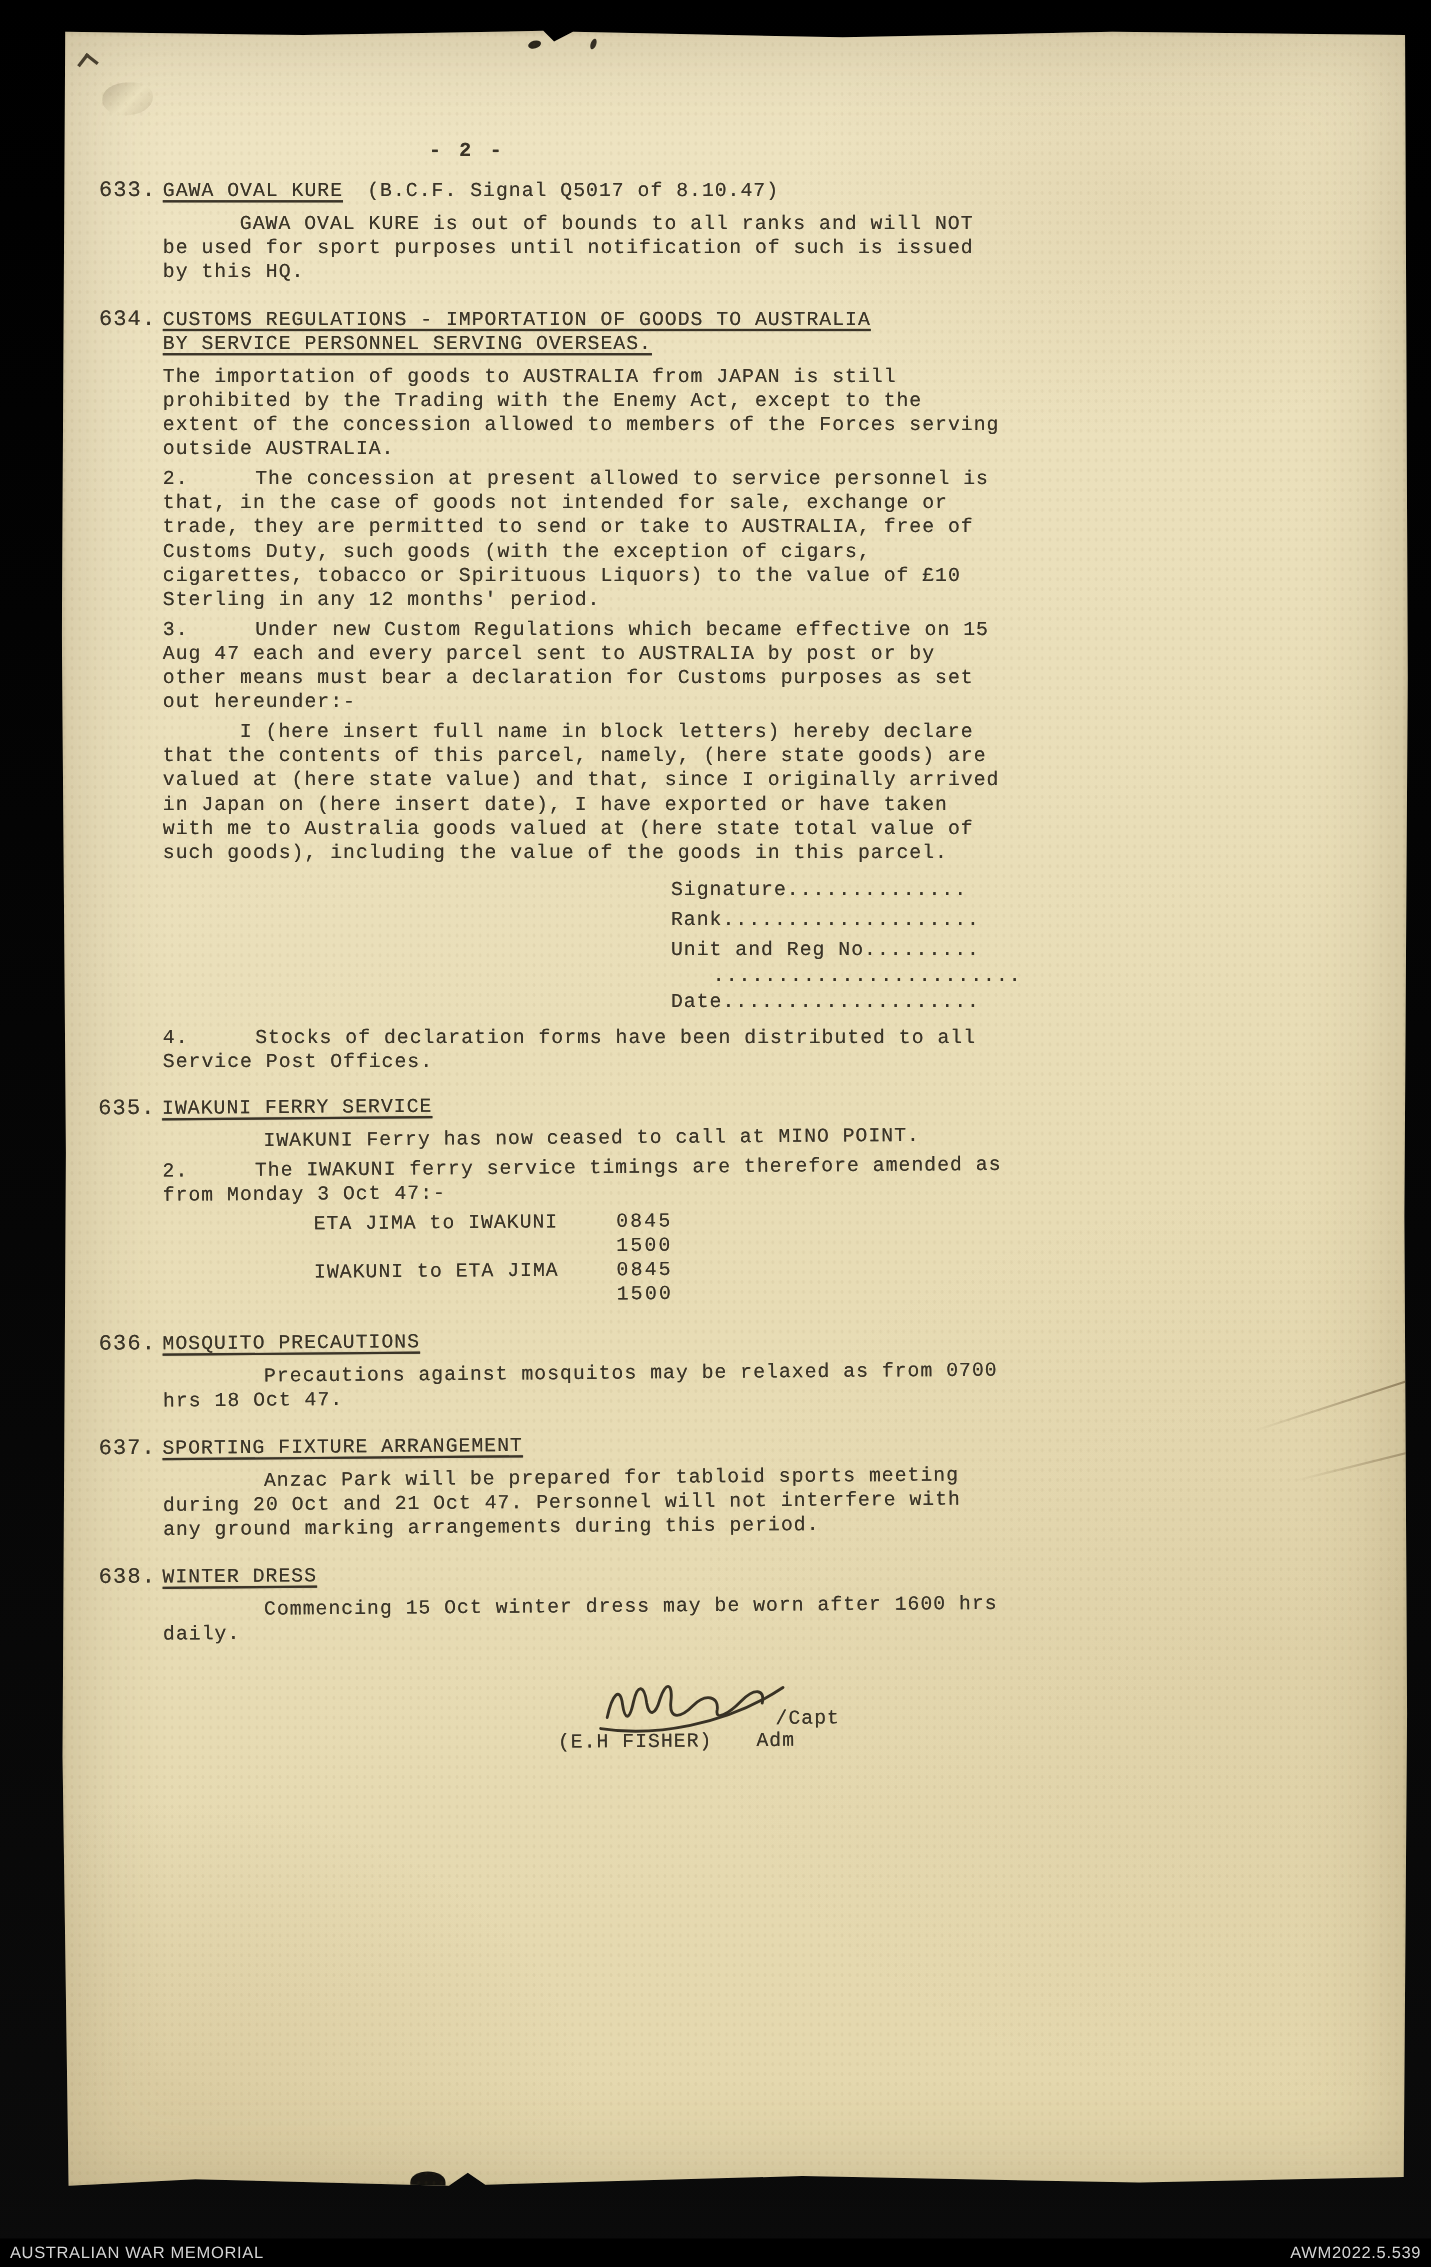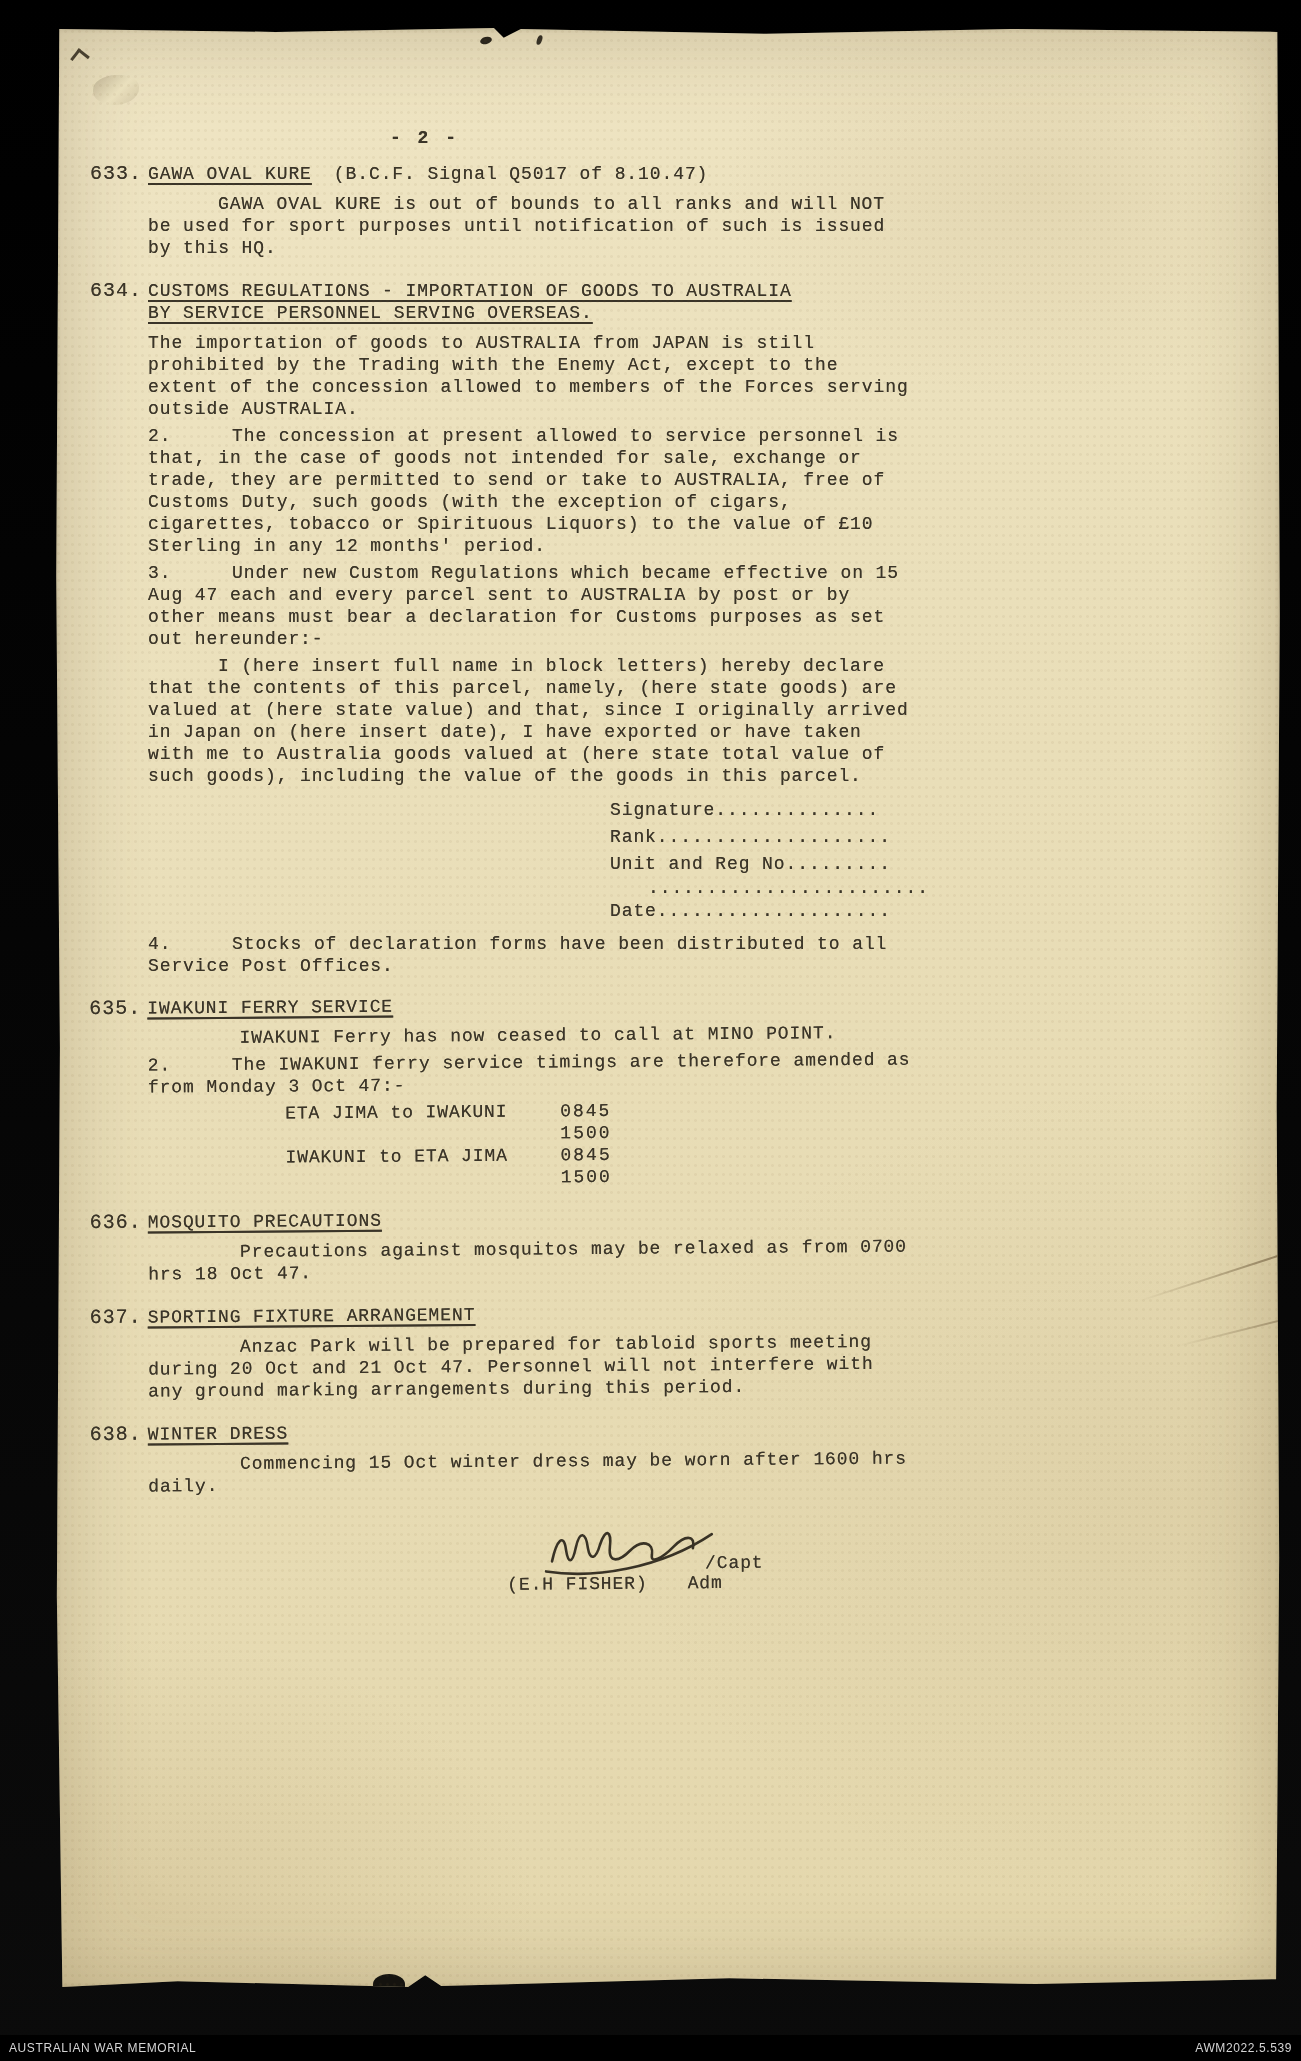--- a/index.html
+++ b/index.html
@@ -78,21 +78,21 @@
   .sign-row { display:flex; align-items:flex-end; margin-left:452px; }
   .sign-rank { margin-left:-12px; padding-bottom:4px; }
   .signature-svg { display:block; }
   .sign-name-row { display:flex; gap:40px; margin-left:417px; margin-top:-6px; }
   
   .footer-bar {
     position:absolute; left:0; bottom:0; width:1301px; height:26px;
     background:#000; display:flex; align-items:center; justify-content:space-between;
     padding:0 9px;
     font-family:"Liberation Sans","DejaVu Sans",sans-serif;
-    font-size:12px; letter-spacing:0.6px; color:#d4d4d4;
+    font-size:15px; letter-spacing:0.6px; color:#d4d4d4;
   }
 </style>
 </head>
 <body>
 
 <div class="scan">
   <div class="paper">
 
     <div class="speck speck-a"></div>
     <div class="speck speck-b"></div>

